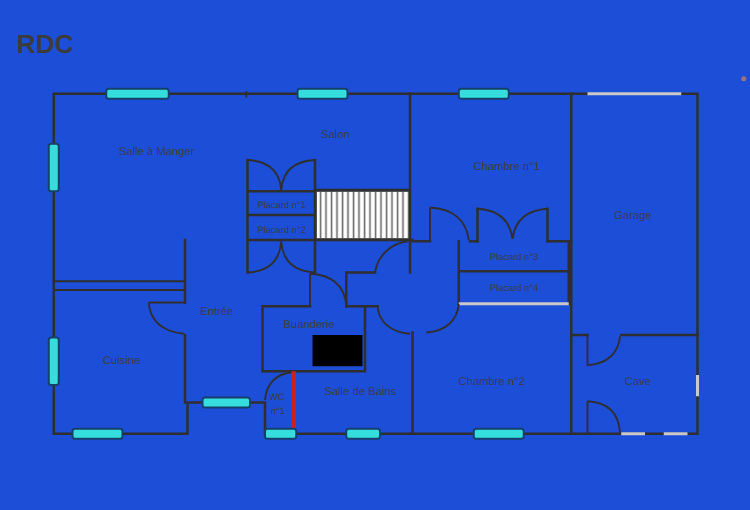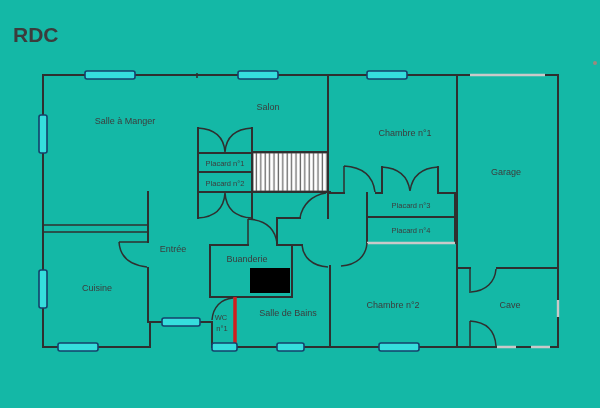--- a/index.html
+++ b/index.html
@@ -1,16 +1,16 @@
 <!DOCTYPE html>
 <html><head>
 <meta charset="utf-8">
 <style>
   html,body{margin:0;padding:0;background:#fff;}
-  .page{width:600px;height:408px;position:relative;background:#14b8a6;overflow:hidden;}
+  .page{width:600px;height:408px;position:relative;background:#1d4ed8;overflow:hidden;}
   svg text{font-family:"Liberation Sans","DejaVu Sans",sans-serif;fill:#3c3c3c;}
   .plan-title{font-size:21px;font-weight:700;}
   .room-label{font-size:9px;}
   .small-label{font-size:7.5px;}
   .walls{stroke:#2f2f2f;stroke-width:2;fill:none;stroke-linecap:square;}
   .thinwall{stroke:#2f2f2f;stroke-width:1.6;fill:none;}
   .openwall{stroke:#c9c9c9;stroke-width:2.4;fill:none;}
   .door{stroke:#2f2f2f;stroke-width:1.5;fill:none;}
   .window-rect{stroke:#15406b;stroke-width:1.6;}
 </style>

